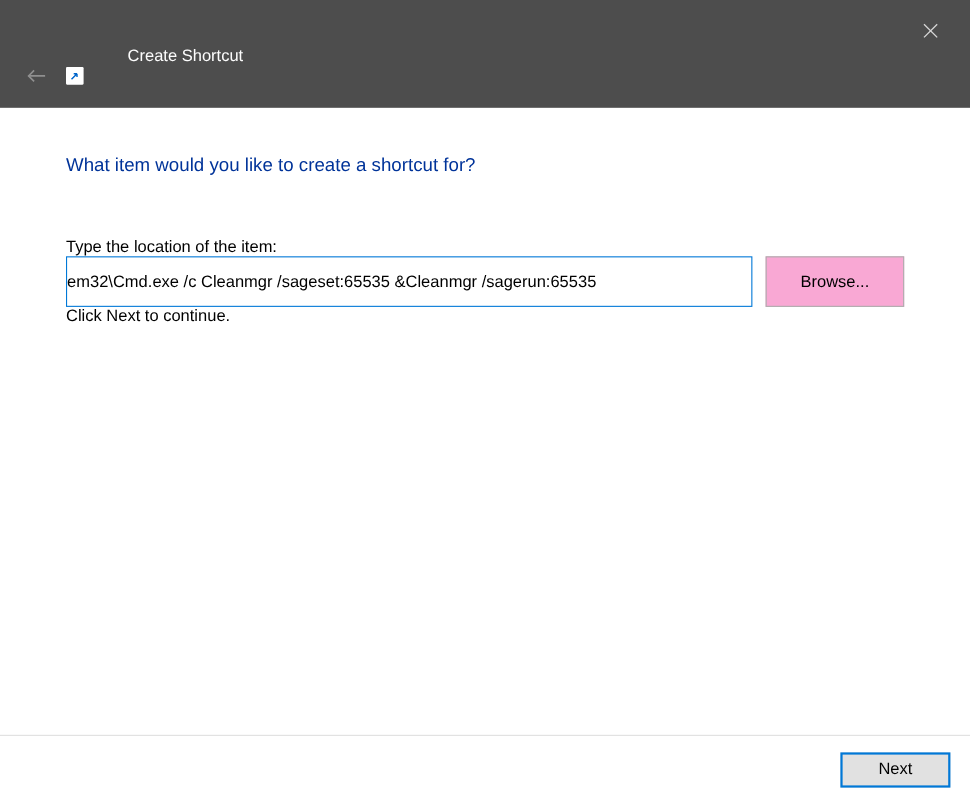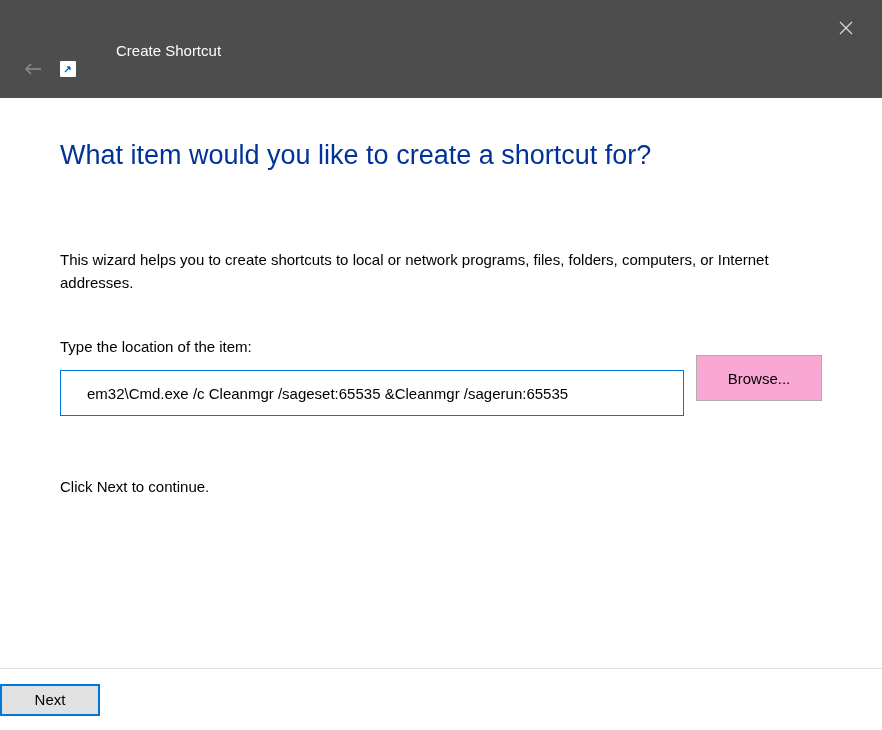--- a/index.html
+++ b/index.html
@@ -81,23 +81,23 @@
       font-weight: 400;
       margin-left: 28px;
     }
     .content {
       padding: 42px 60px 20px 60px;
       position: relative;
       height: 570px;
     }
     .heading {
       color: #003399;
-      font-size: 27px;
+      font-size: 17px;
       font-weight: 400;
-      margin-bottom: 78px;
+      margin-bottom: 56px;
     }
     .description {
       color: #000;
       font-size: 15px;
       line-height: 1.5;
       margin-bottom: 44px;
     }
     .input-label {
       color: #000;
       font-size: 15px;
@@ -106,50 +106,49 @@
     }
     .input-row {
       display: flex;
       align-items: stretch;
       gap: 12px;
     }
     .location-input {
       flex: 1;
       height: 46px;
       border: 1px solid #0078d7;
-      padding: 0 26px;
+      padding: 0 0;
       font-size: 15px;
       font-family: inherit;
       color: #000;
       outline: none;
-      margin-top: 15px;
     }
     .browse-btn {
       width: 126px;
       height: 46px;
       background: #f9a8d4;
       border: 1px solid #adadad;
       font-size: 15px;
       font-family: inherit;
       cursor: pointer;
       color: #000;
     }
     .continue-text {
       color: #000;
       font-size: 15px;
-      margin-top: 62px;
     }
     .footer {
       position: absolute;
       bottom: 0;
       left: 0;
       right: 0;
       height: 62px;
       border-top: 1px solid #dfdfdf;
       display: flex;
+      justify-content: flex-end;
       align-items: center;
       padding-right: 18px;
       gap: 10px;
       background: #fff;
     }
     .footer-btn {
       width: 100px;
       height: 32px;
       font-size: 15px;
       font-family: inherit;
@@ -184,21 +183,20 @@
   <div class="title-icon">
     <svg class="arrow" viewBox="0 0 8 8">
       <path d="M1 7 L6 2 M6 2 L3 2 M6 2 L6 5" stroke="#0066cc" stroke-width="1.3" fill="none"></path>
     </svg>
   </div>
   <div class="title-text">Create Shortcut</div>
 </div>
 
 <div class="content">
   <h1 class="heading">What item would you like to create a shortcut for?</h1>
-  <p class="description">This wizard helps you to create shortcuts to local or network programs, files, folders, computers, or Internet addresses.</p>
   <label class="input-label">Type the location of the item:</label>
   <div class="input-row">
     <input type="text" class="location-input" value="em32\Cmd.exe /c Cleanmgr /sageset:65535 &amp;Cleanmgr /sagerun:65535" style="">
     <button class="browse-btn">Browse...</button>
   </div>
   <p class="continue-text">Click Next to continue.</p>
 </div>
 
 <div class="footer">
   <button class="footer-btn next-btn">Next</button>

